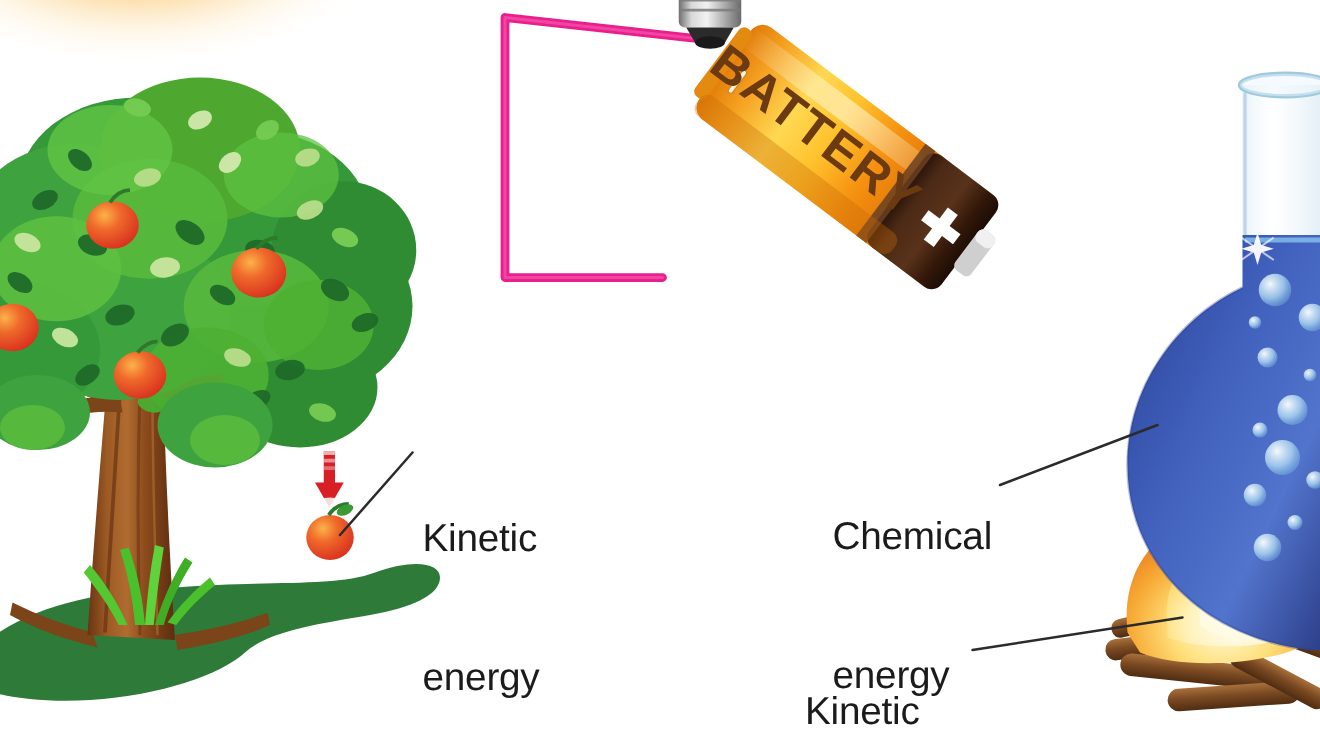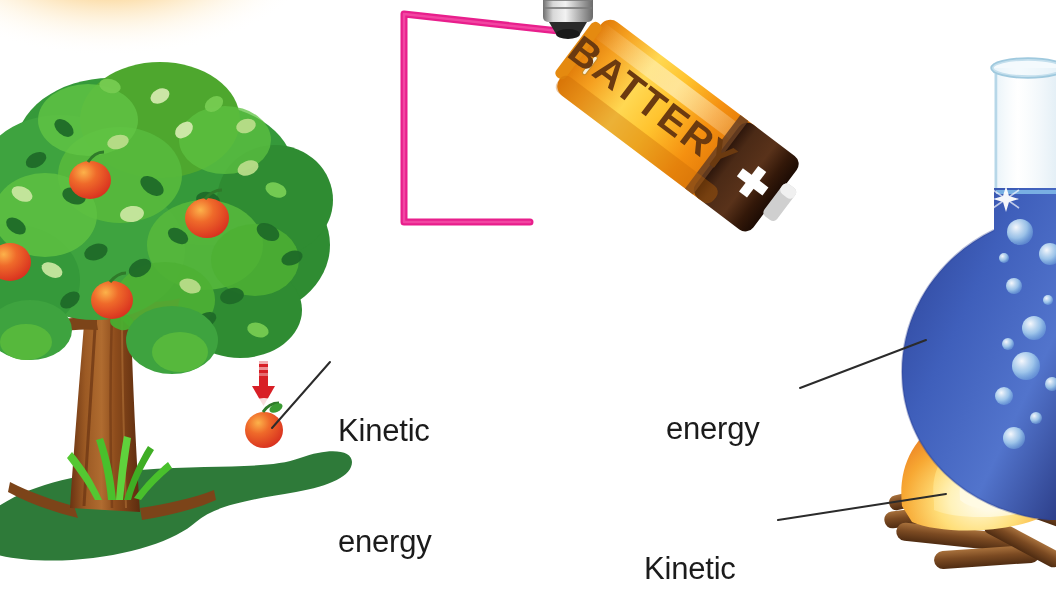--- a/index.html
+++ b/index.html
@@ -368,20 +368,21 @@
       <line x1="778" y1="520" x2="946" y2="494"></line>
     </g>
   </svg>
 
   <div class="label" id="label-kinetic">
     <div>Kinetic</div>
     <div>energy</div>
   </div>
 
   <div class="label" id="label-chemical">
+    <div>Chemical</div>
     <div>energy</div>
   </div>
 
   <div class="label" id="label-thermal">
     <div>Kinetic</div>
     
   </div>
 
 </div>
 

